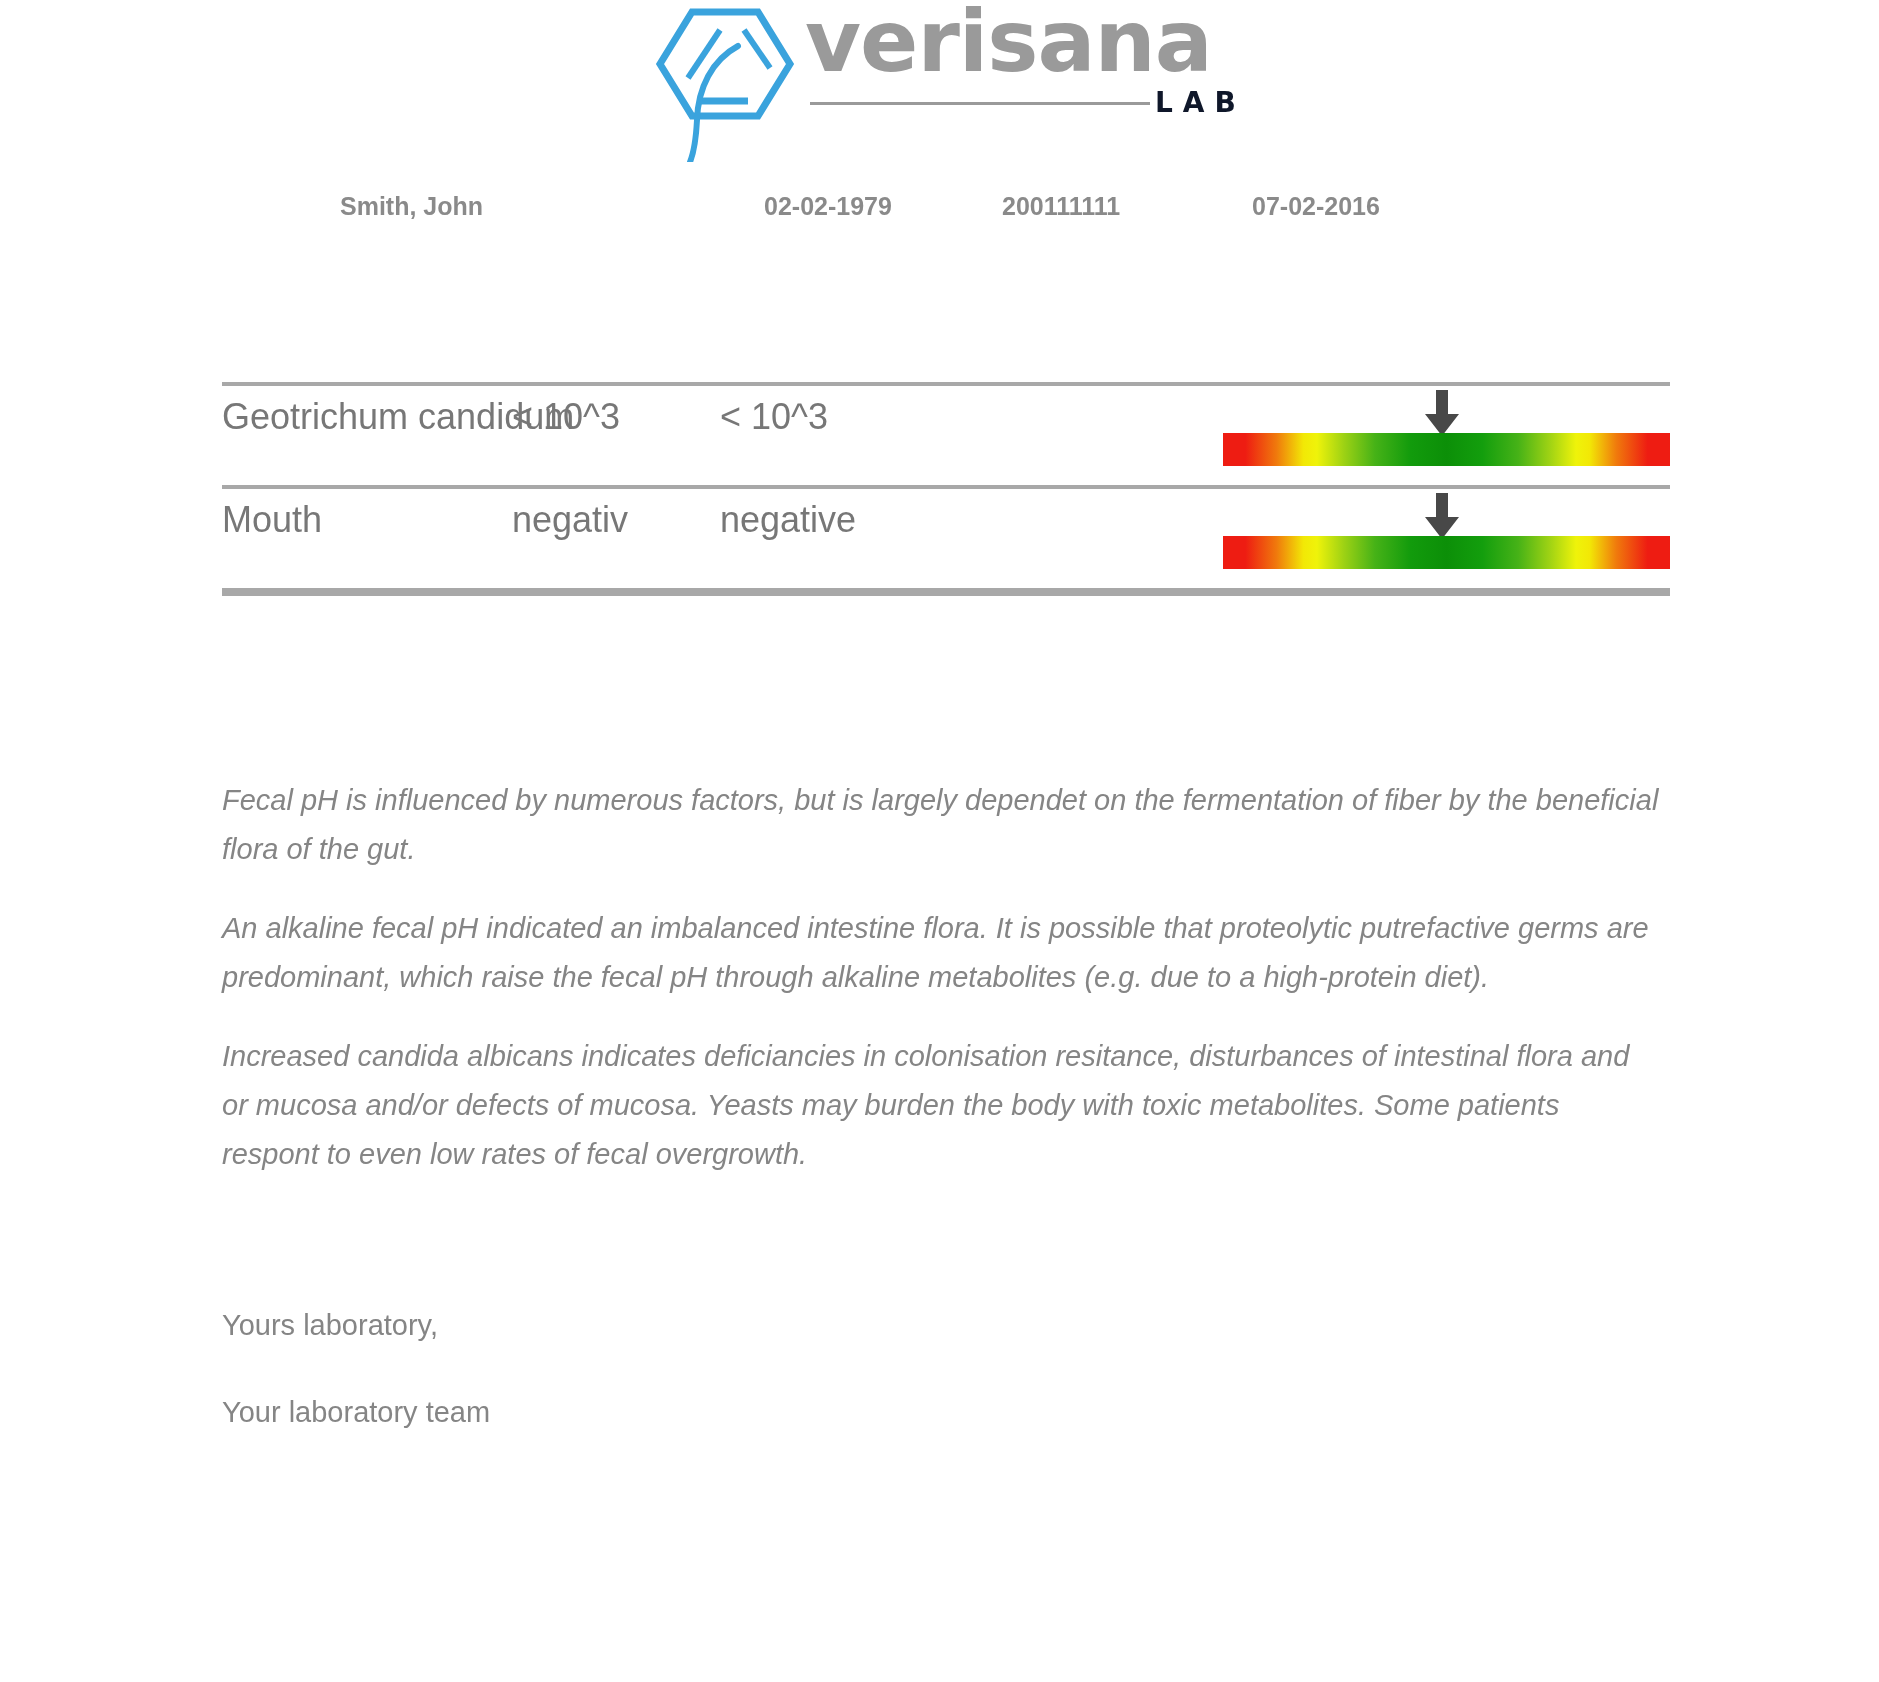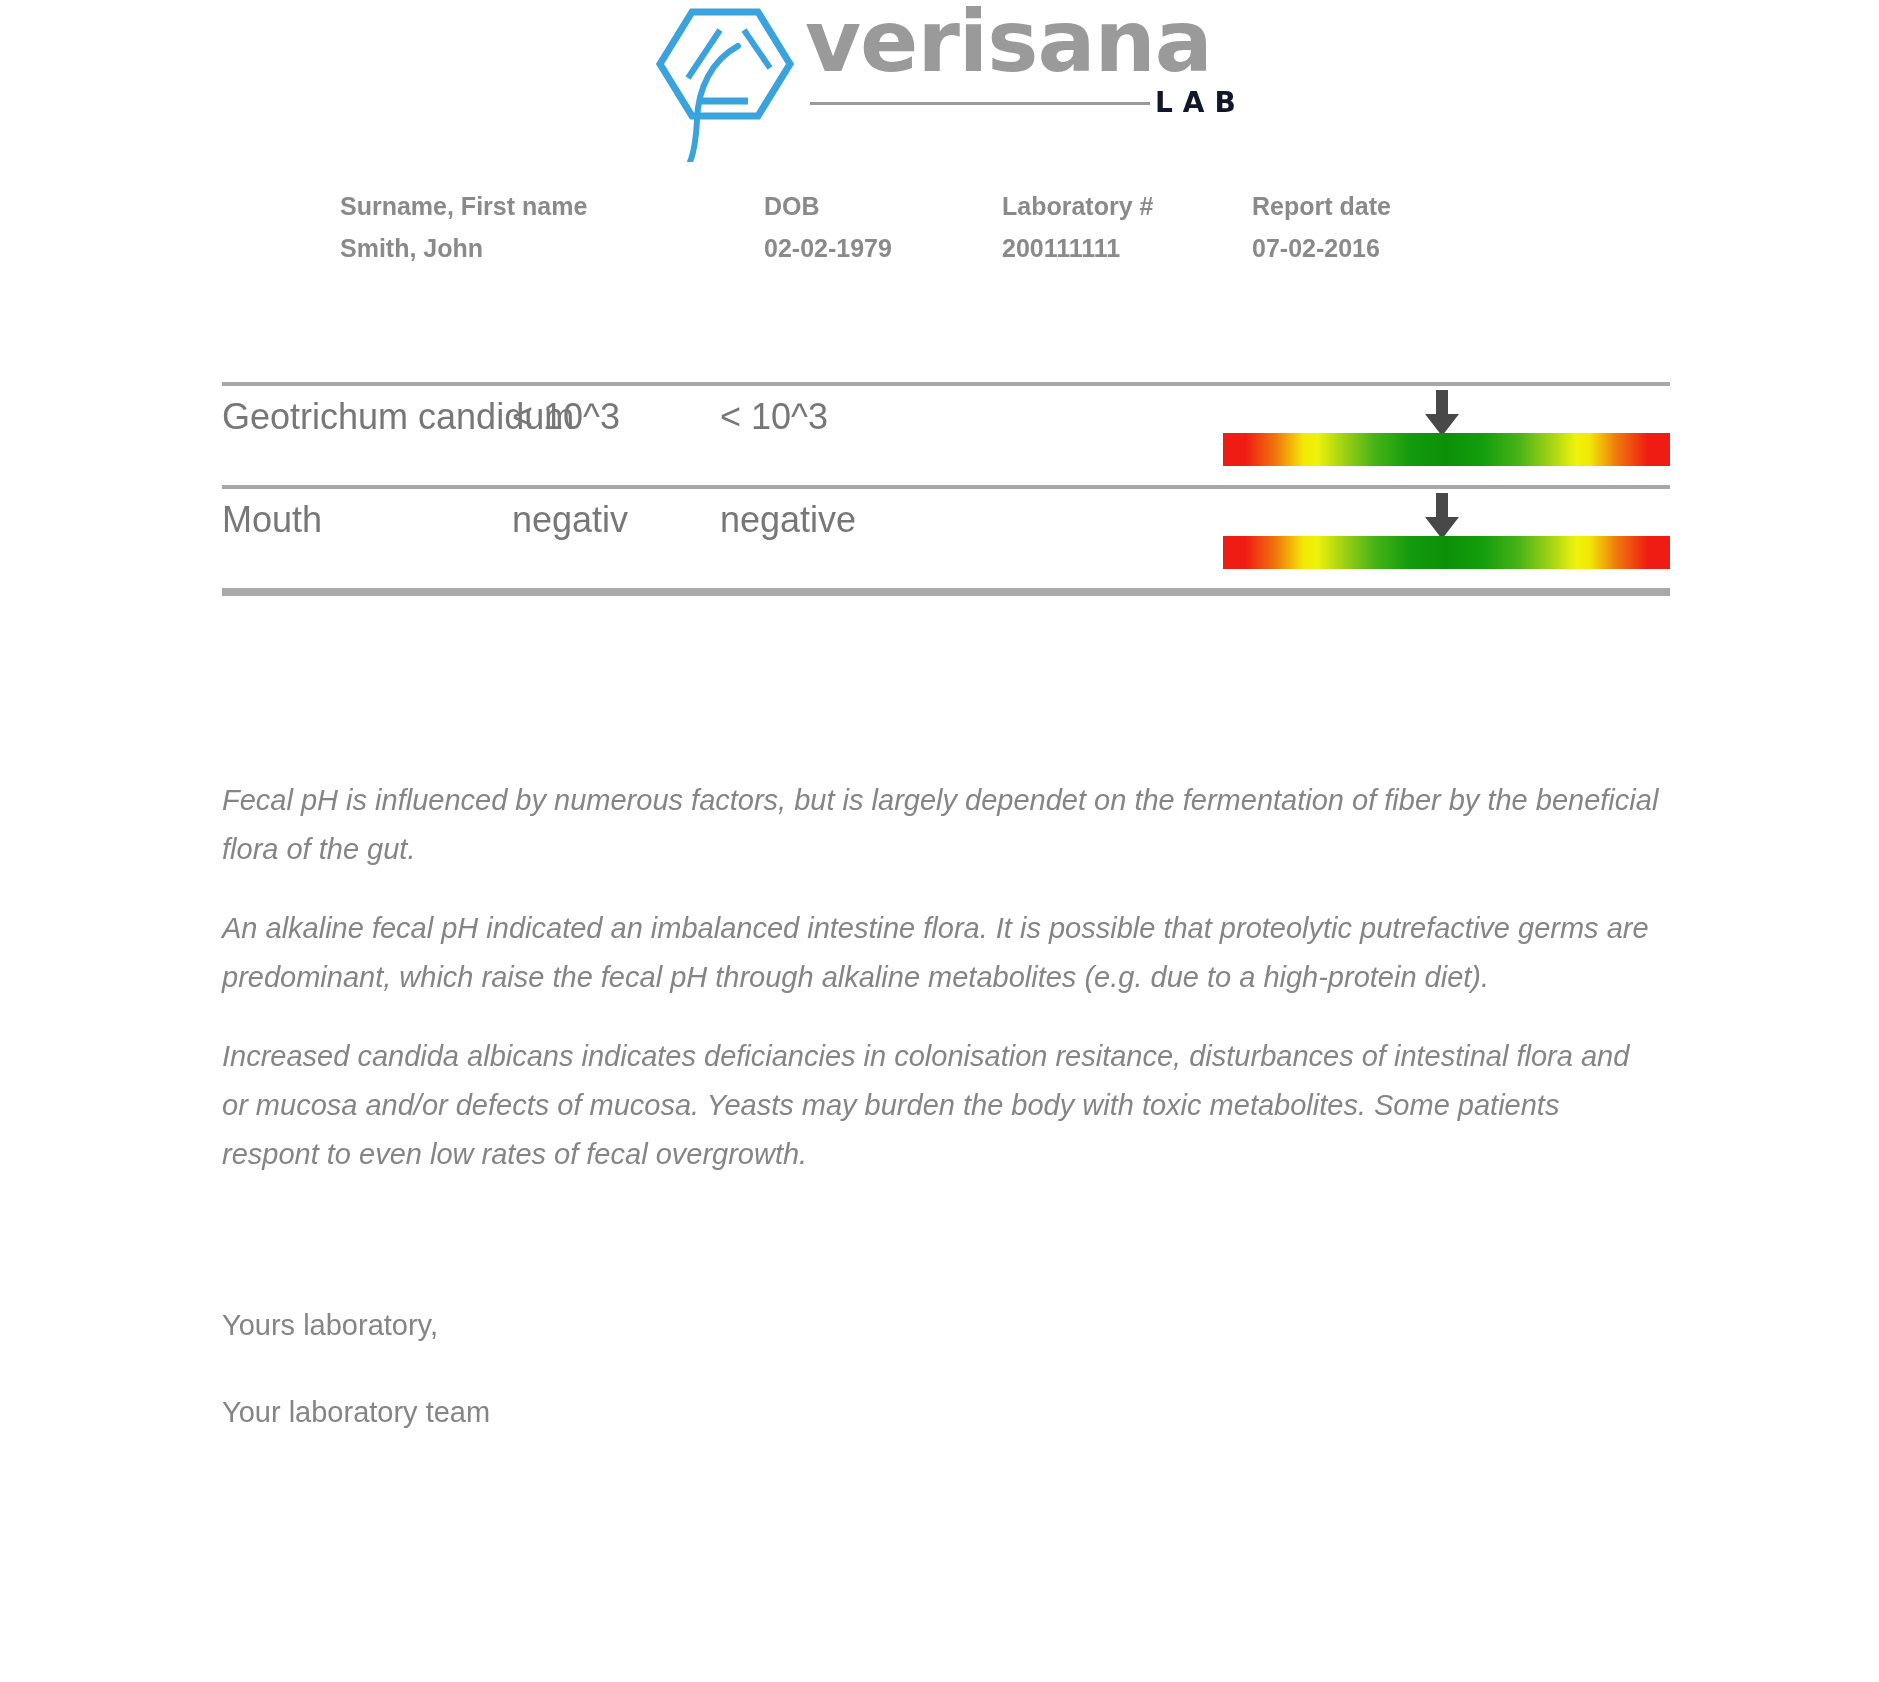--- a/index.html
+++ b/index.html
@@ -204,26 +204,20 @@
         <path d="M88 44 C 62 58, 48 86, 47 118 C 46 138, 44 150, 40 160" fill="none" stroke="#3aa3dd" stroke-width="6" stroke-linecap="round"></path>
       </svg>
     </div>
     <div class="logo-word">verisana</div>
     <div class="logo-rule"></div>
     <div class="logo-lab">LAB</div>
   </div>
 
   <div class="patient-header">
     <div class="ph-row">
-      <div class="ph-cell ph-c1">Surname, First name</div>
-      <div class="ph-cell ph-c2">DOB</div>
-      <div class="ph-cell ph-c3">Laboratory #</div>
-      <div class="ph-cell ph-c4">Report date</div>
-    </div>
-    <div class="ph-row">
       <div class="ph-cell ph-c1">Smith, John</div>
       <div class="ph-cell ph-c2">02-02-1979</div>
       <div class="ph-cell ph-c3">200111111</div>
       <div class="ph-cell ph-c4">07-02-2016</div>
     </div>
   </div>
 
   <div class="results">
 
     <div class="rule"></div>

